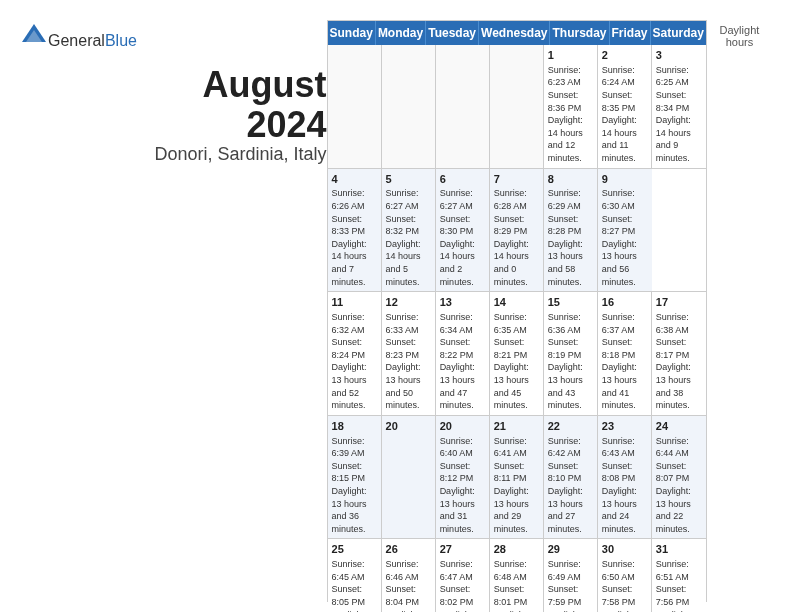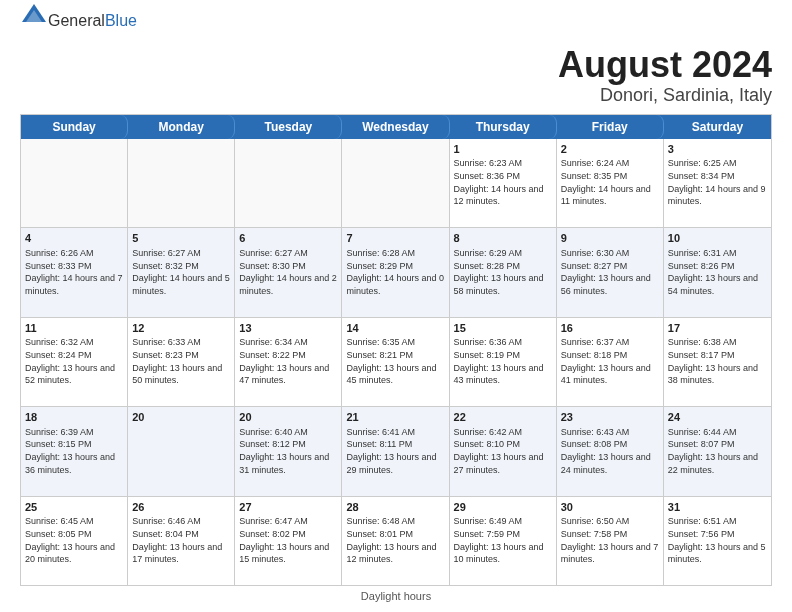--- a/index.html
+++ b/index.html
@@ -6,23 +6,23 @@
     body {
       font-family: Arial, sans-serif;
       background: #fff;
       width: 792px;
       height: 612px;
       overflow: hidden;
     }
     .page {
       width: 792px;
       height: 612px;
-      padding: 0 20px 10px 20px;
-      display: flex;
-      flex-direction: column;
+      padding: 20px 20px 10px 20px;
+      display: flex;
+      flex-direction: row;
     }
     .header {
       display: flex;
       justify-content: space-between;
       align-items: flex-start;
       margin-bottom: 8px;
     }
     .logo {
       display: flex;
       align-items: flex-end;
@@ -60,21 +60,20 @@
       grid-template-columns: repeat(7, 1fr);
       background: #2a6db5;
     }
     .cal-header-cell {
       color: #fff;
       font-size: 12px;
       font-weight: bold;
       text-align: center;
       padding: 5px 2px;
       border-right: 1px solid #4a8dd0;
-      border-radius: 8px;
     }
     .cal-header-cell:last-child { border-right: none; }
     .cal-body {
       flex: 1;
       display: flex;
       flex-direction: column;
     }
     .cal-row {
       display: grid;
       grid-template-columns: repeat(7, 1fr);
@@ -204,27 +203,20 @@
 Daylight: 13 hours
 and 58 minutes.</div>
           </div>
           <div class="cal-cell alt-row">
             <div class="day-num">9</div>
             <div class="day-info">Sunrise: 6:30 AM
 Sunset: 8:27 PM
 Daylight: 13 hours
 and 56 minutes.</div>
           </div>
-          <div class="cal-cell alt-row">
-            <div class="day-num">10</div>
-            <div class="day-info">Sunrise: 6:31 AM
-Sunset: 8:26 PM
-Daylight: 13 hours
-and 54 minutes.</div>
-          </div>
         </div>
         <div class="cal-row">
           <div class="cal-cell">
             <div class="day-num">11</div>
             <div class="day-info">Sunrise: 6:32 AM
 Sunset: 8:24 PM
 Daylight: 13 hours
 and 52 minutes.</div>
           </div>
           <div class="cal-cell">

